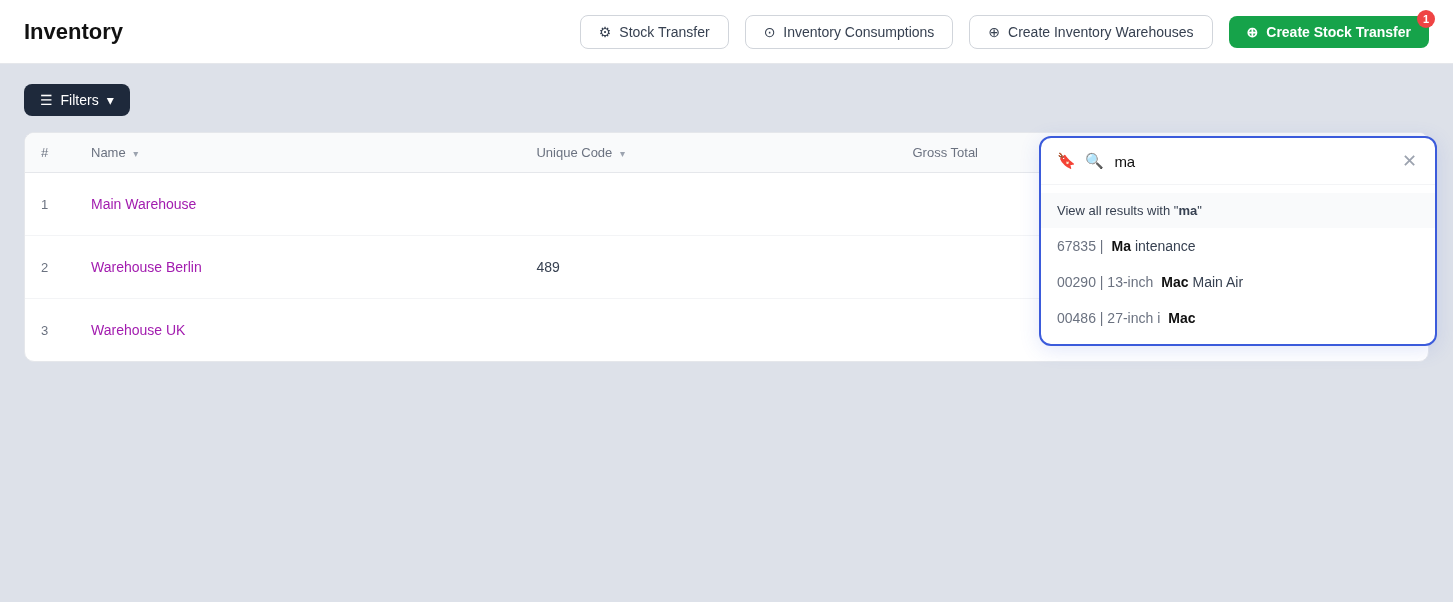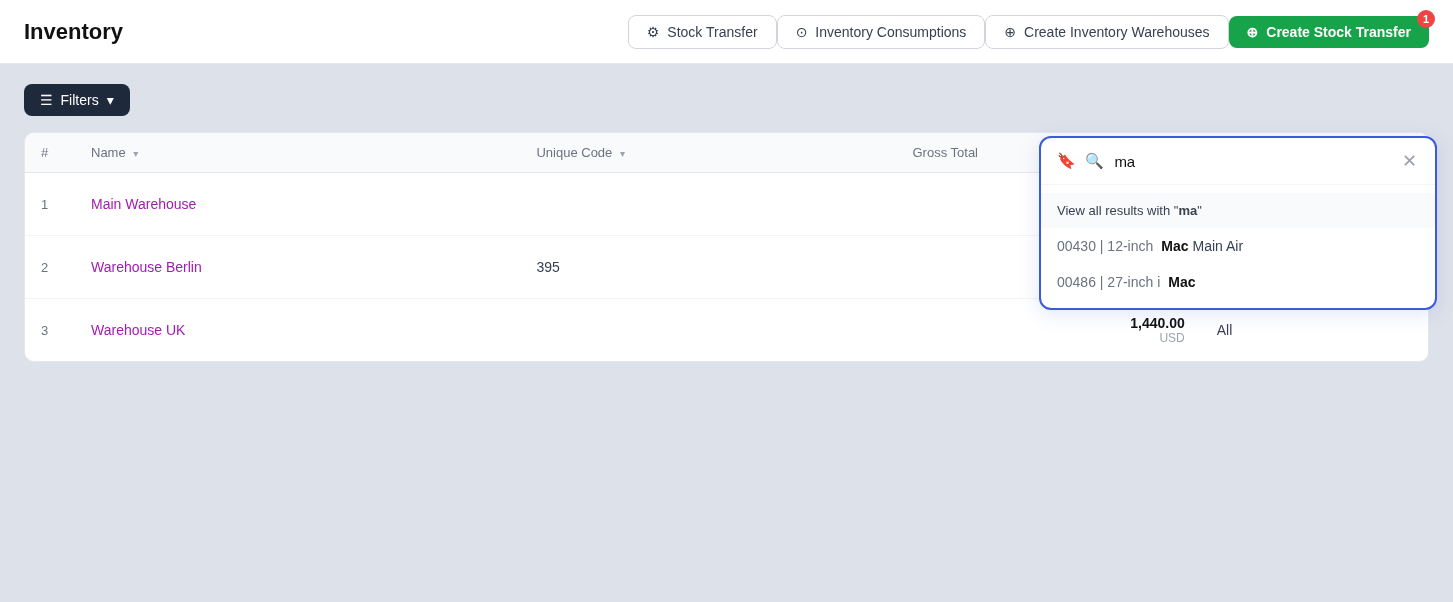--- a/index.html
+++ b/index.html
@@ -11,20 +11,21 @@
     }
 
     
     .header {
       background: #fff;
       height: 64px;
       display: flex;
       align-items: center;
       padding: 0 24px;
       border-bottom: 1px solid #e5e7eb;
+      gap: 16px;
     }
     .header-title {
       font-size: 22px;
       font-weight: 700;
       color: #111;
       margin-right: auto;
     }
     .nav-btn {
       display: flex;
       align-items: center;
@@ -274,21 +275,21 @@
             <div class="amount-currency">USD</div>
           </td>
           <td>All</td>
         </tr>
 
         <tr>
           <td class="row-num">2</td>
           <td class="link-cell">
             <a href="#">Warehouse Berlin</a>
           </td>
-          <td>395</td>
+          <td>489</td>
           <td class="amount-cell">
             <div class="amount-value">360.00</div>
             <div class="amount-currency">USD</div>
           </td>
           <td>All</td>
         </tr>
 
         <tr>
           <td class="row-num">3</td>
           <td class="link-cell">
@@ -315,23 +316,28 @@
         <span>✕</span>
       </button>
     </div>
 
     <div class="search-results">
       <div class="search-all-results">
         <span>View all results with "<strong>ma</strong>"</span>
       </div>
 
 
-
       <div class="search-result-item">
-        <span class="code">00430 | 12-inch </span>
+        <span class="code">67835 | </span>
+        <span class="highlight">Ma</span>
+        <span class="normal">intenance</span>
+      </div>
+
+      <div class="search-result-item">
+        <span class="code">00290 | 13-inch </span>
         <span class="highlight">Mac</span>
         <span class="normal">Main Air</span>
       </div>
 
       <div class="search-result-item">
         <span class="code">00486 | 27-inch i</span>
         <span class="highlight">Mac</span>
       </div>
     </div>
   </div>

